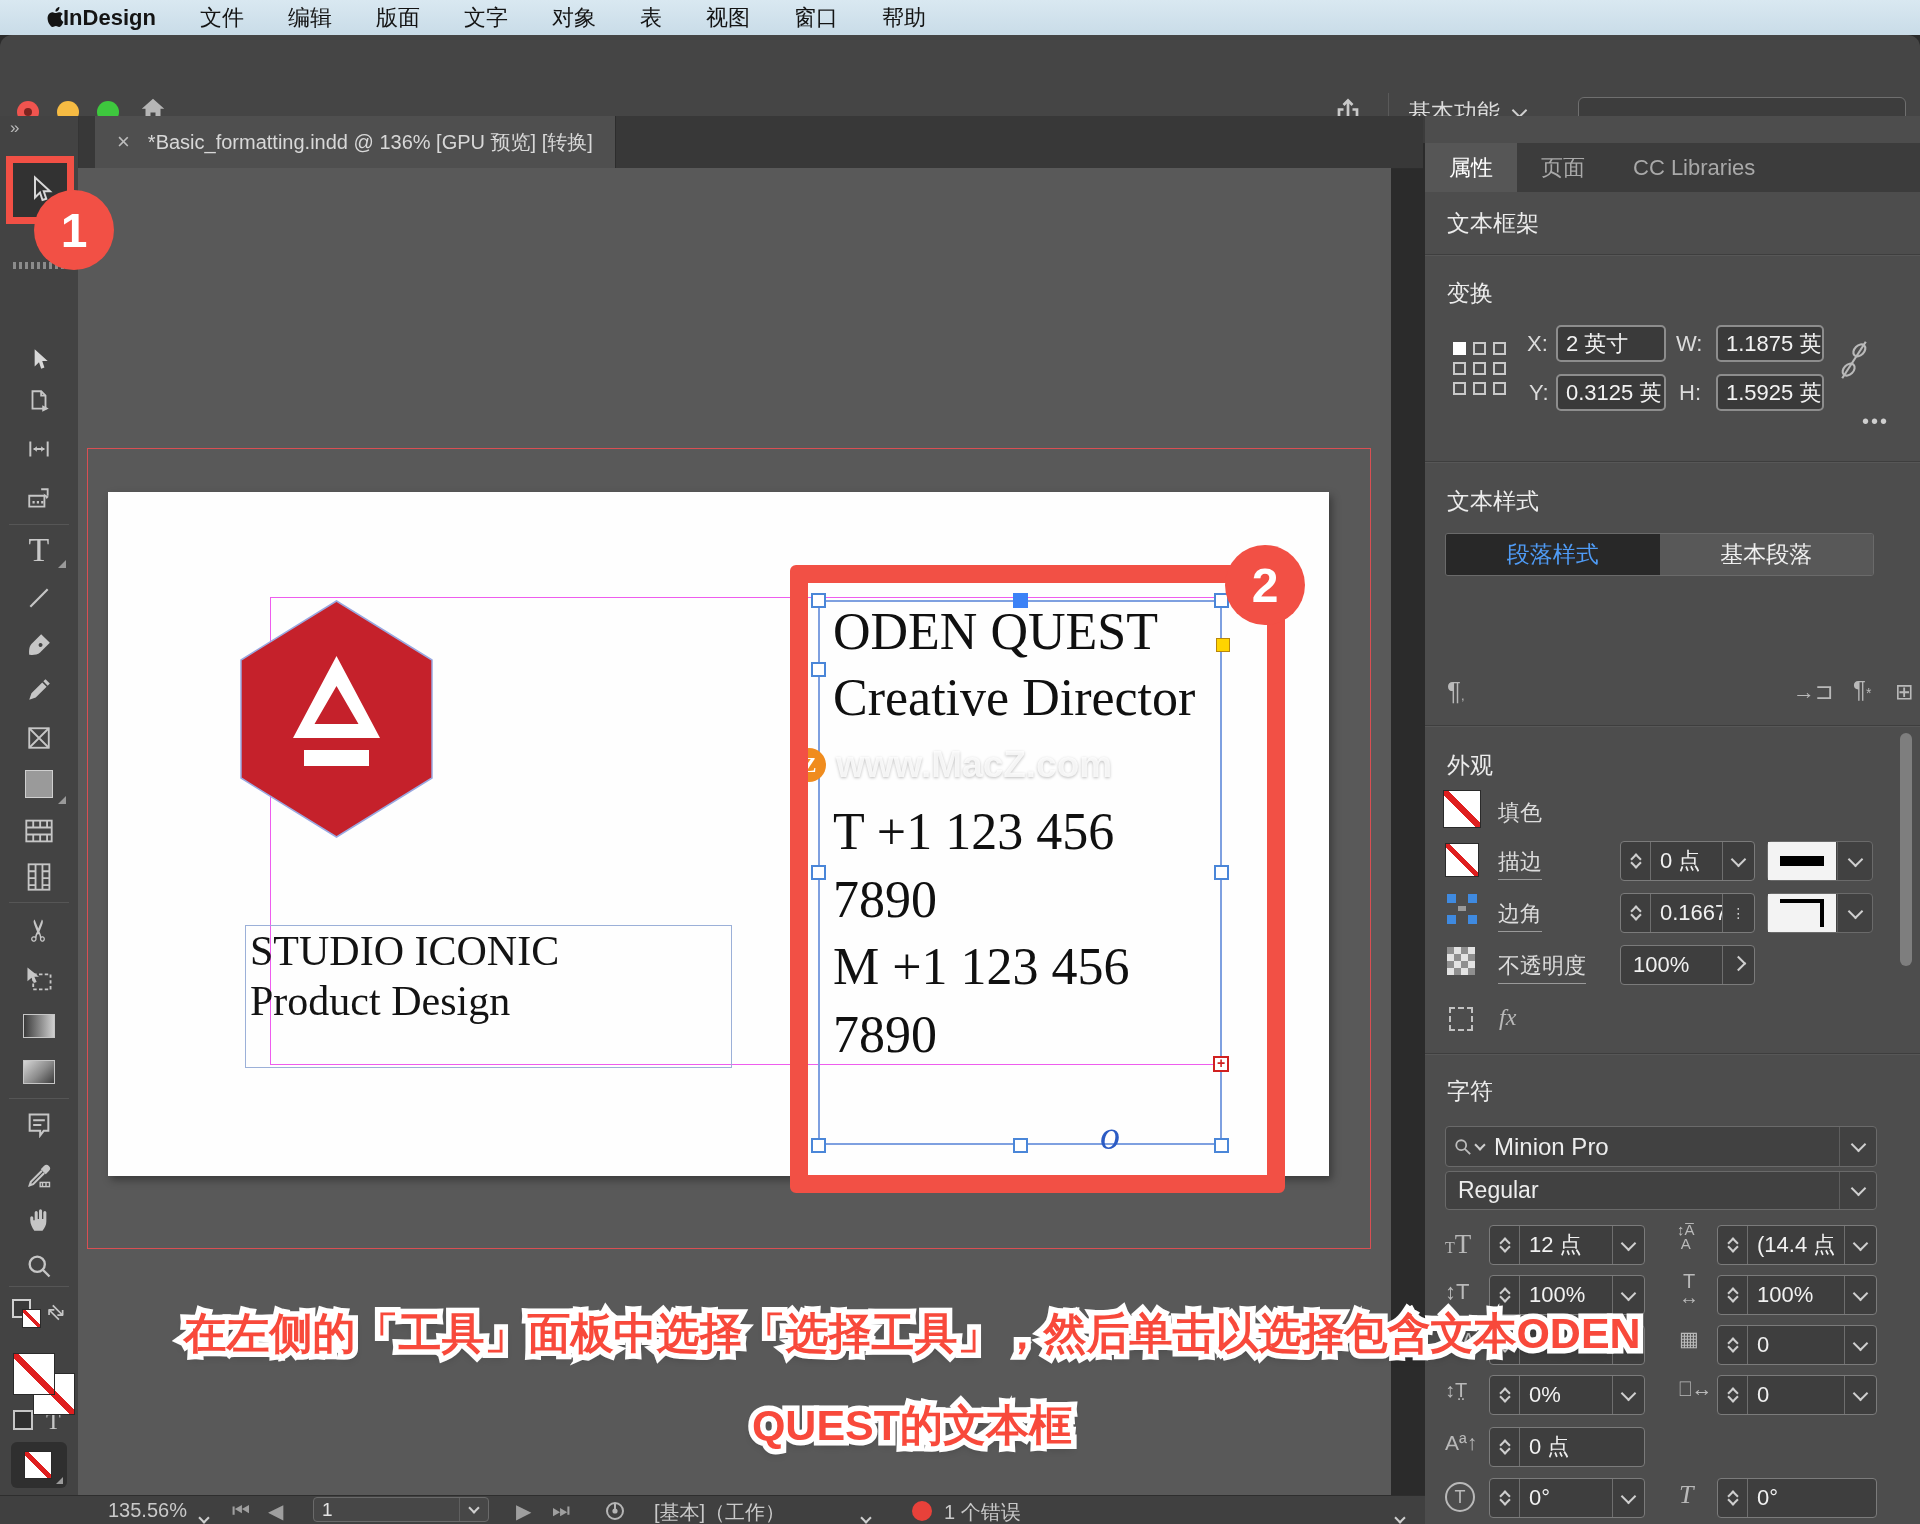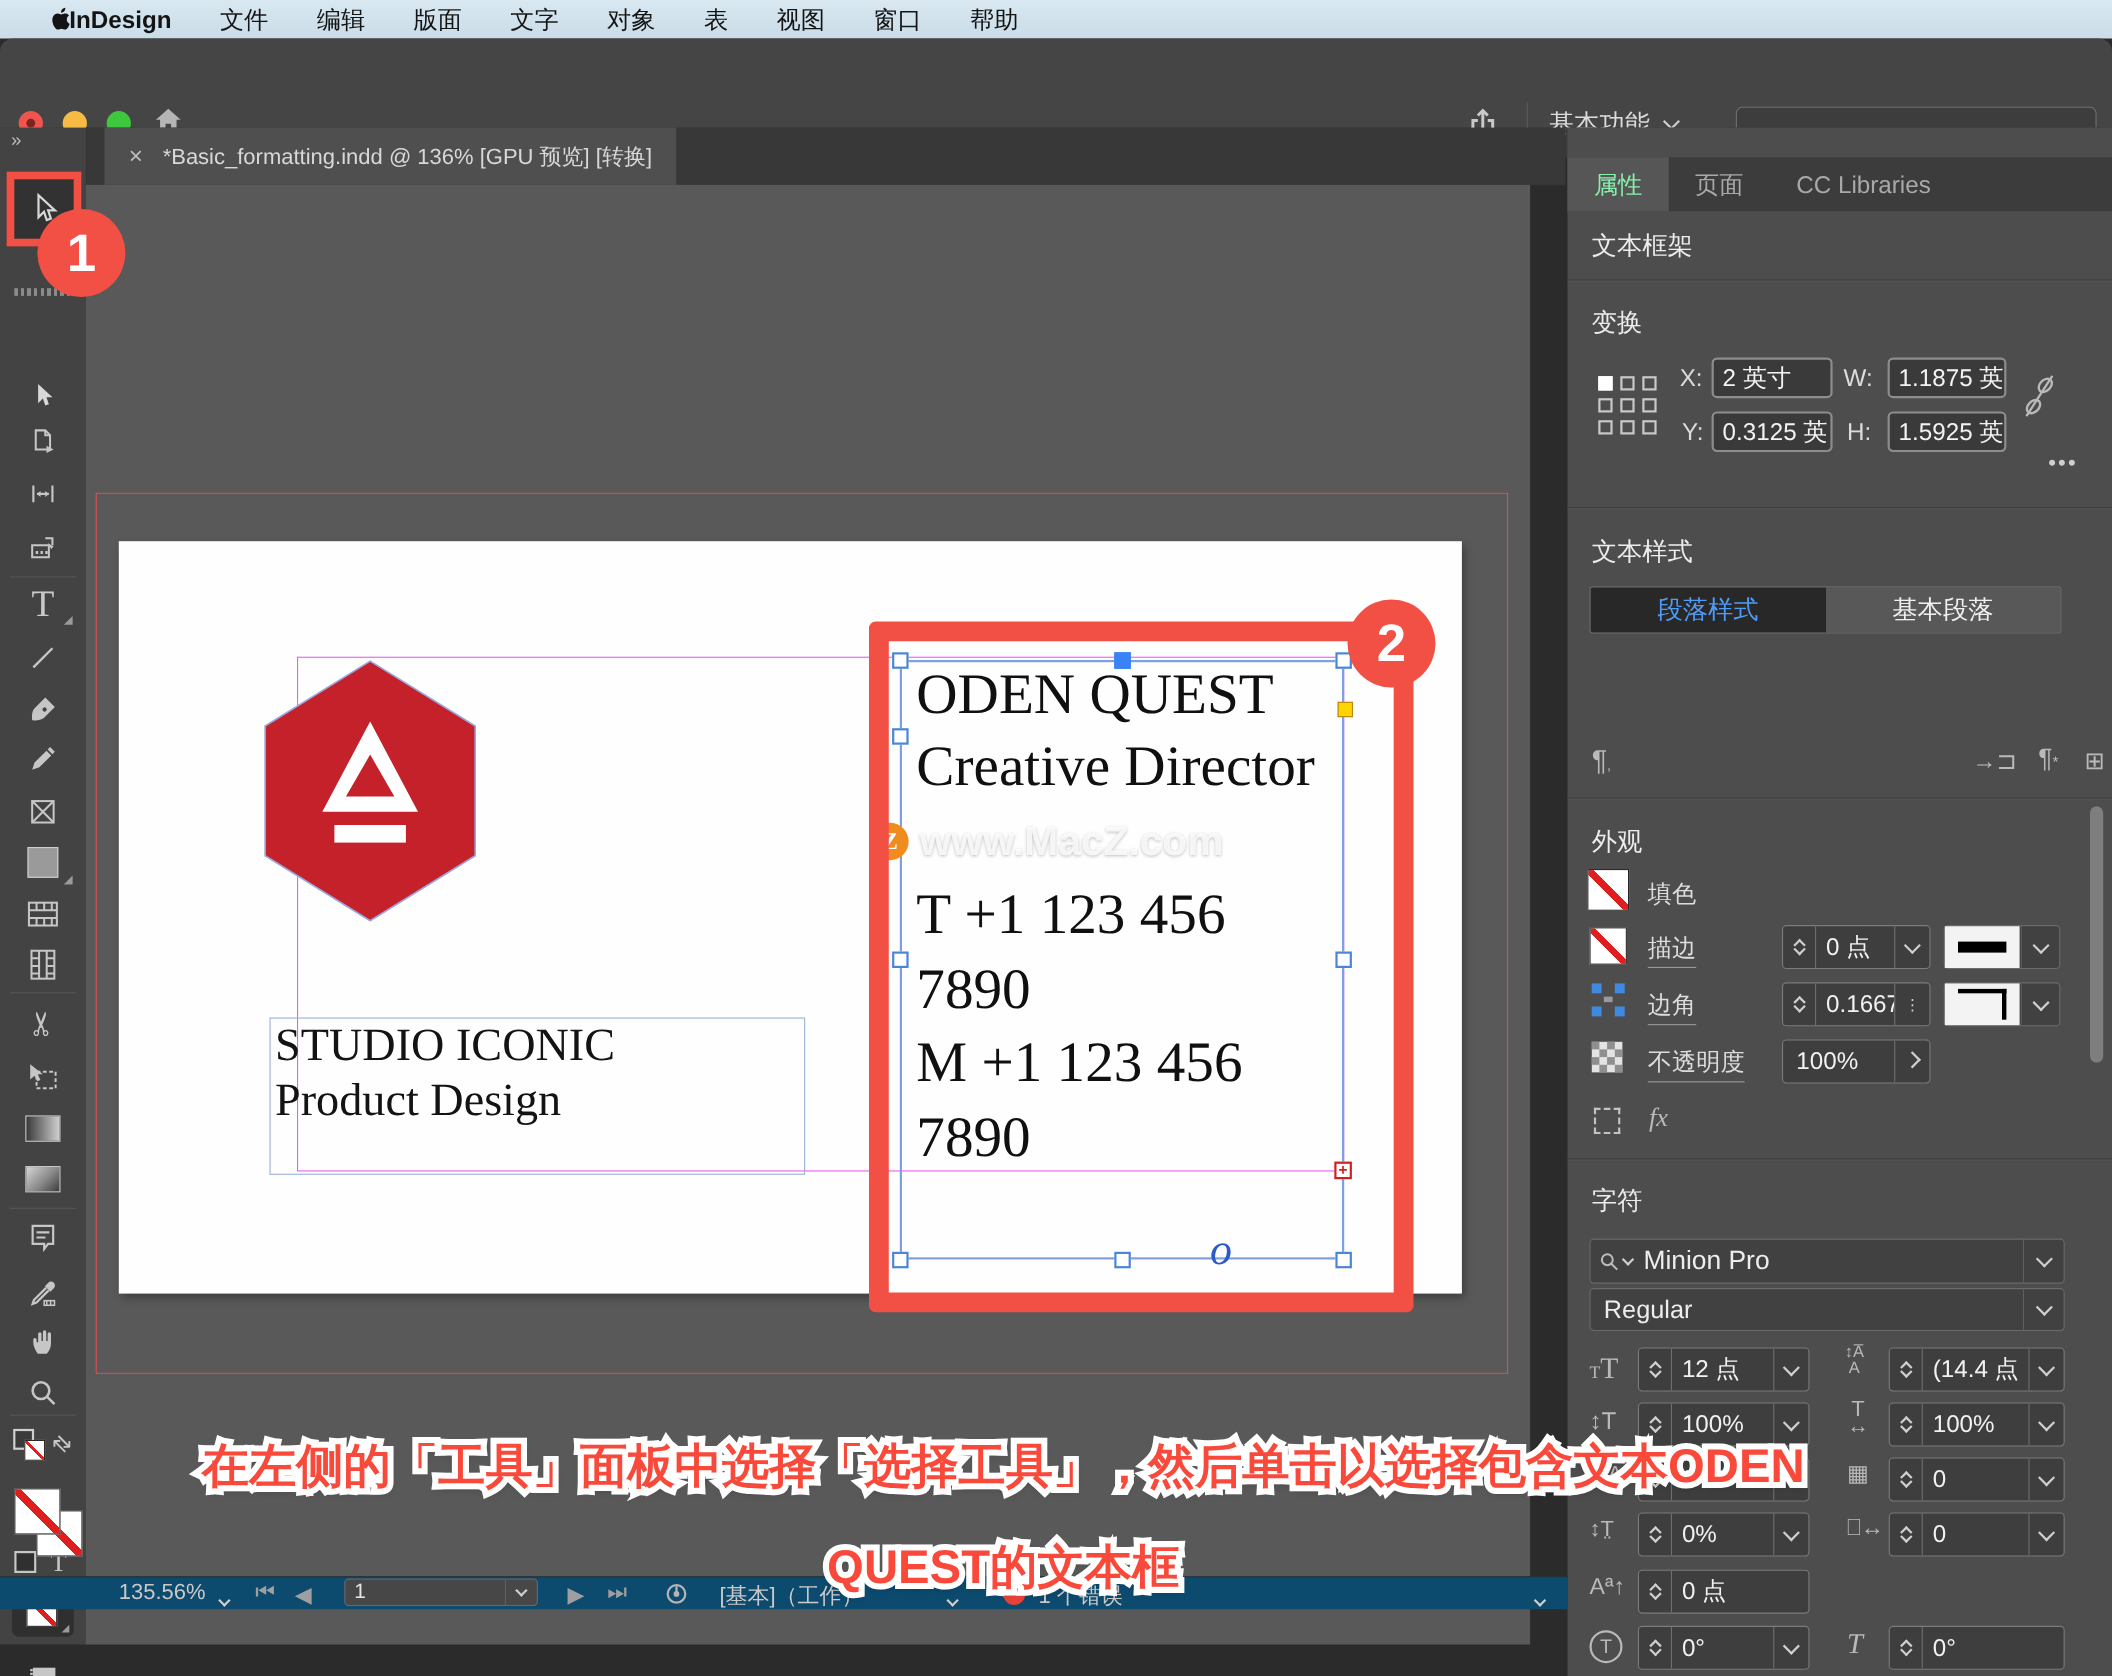--- a/index.html
+++ b/index.html
@@ -60,21 +60,21 @@
     font-size:48px;font-weight:bold;display:flex;align-items:center;justify-content:center;z-index:40;}
   .wm{position:absolute;left:714px;top:576px;display:flex;align-items:center;gap:10px;z-index:8;}
   .wm .zball{width:34px;height:34px;border-radius:50%;background:#f08c1e;color:#fff;font-weight:bold;
     font-size:22px;display:flex;align-items:center;justify-content:center;font-family:"Liberation Serif",serif;}
   .wm .wmtext{color:rgba(255,255,255,.82);font-size:37px;font-weight:bold;text-shadow:0 1px 3px rgba(0,0,0,.25);}
 
   
   .panel{position:absolute;left:1425px;top:116px;width:495px;height:1408px;background:#4d4d4d;font-size:22px;color:#d9d9d9;}
   .ptabs{position:absolute;left:0;top:27px;width:495px;height:49px;background:#3c3c3c;display:flex;}
   .ptab{height:49px;display:flex;align-items:center;padding:0 24px;color:#a9a9a9;font-size:22px;}
-  .ptab.active{background:#565656;color:#86efac;}
+  .ptab.active{background:#565656;color:#ffffff;}
   .sect{position:absolute;left:22px;color:#ececec;font-size:23px;}
   .pdiv{position:absolute;left:0;width:495px;height:1px;background:#3e3e3e;box-shadow:0 1px 0 rgba(255,255,255,.06);}
   .plab{position:absolute;color:#dcdcdc;font-size:22px;white-space:nowrap;}
   .plab.u{border-bottom:1px solid #9a9a9a;padding-bottom:2px;}
   .fld{position:absolute;height:37px;background:#3a3a3a;border:2px solid #8d8d8d;border-radius:5px;
     color:#f2f2f2;font-size:22px;display:flex;align-items:center;padding:0 8px;box-sizing:border-box;overflow:hidden;white-space:nowrap;}
   .stp{position:absolute;display:flex;align-items:stretch;background:#3e3e3e;border:1px solid #7b7b7b;border-radius:4px;height:40px;box-sizing:border-box;overflow:hidden;}
   .stp .ud{width:29px;display:flex;flex-direction:column;align-items:center;justify-content:center;gap:4px;border-right:1px solid #6e6e6e;}
   .stp .val{flex:1;display:flex;align-items:center;padding-left:9px;color:#f1f1f1;font-size:22px;white-space:nowrap;overflow:hidden;}
   .stp .dd{width:31px;display:flex;align-items:center;justify-content:center;border-left:1px solid #6e6e6e;}
@@ -88,21 +88,21 @@
   .toggle{position:absolute;left:20px;width:427px;height:41px;display:flex;border:1px solid #6a6a6a;border-radius:3px;overflow:hidden;}
   .toggle .opt{flex:1;display:flex;align-items:center;justify-content:center;font-size:23px;}
   .toggle .opt.on{background:#282828;color:#4f9bf5;}
   .toggle .opt.off{background:#585858;color:#efefef;}
   .dropdown{position:absolute;background:#414141;border:1px solid #6a6a6a;border-radius:4px;display:flex;align-items:center;box-sizing:border-box;color:#ededed;}
   .ddchev{margin-left:auto;width:36px;align-self:stretch;display:flex;align-items:center;justify-content:center;border-left:1px solid #5e5e5e;}
   .gi{color:#b9b9b9;}
   .prevsw{background:#f3f3f3;display:flex;align-items:center;justify-content:center;}
 
   
-  .statusbar{position:absolute;left:0;top:1433px;width:1425px;height:29px;background:#0c4a6e;
+  .statusbar{position:absolute;left:0;top:1495px;width:1425px;height:29px;background:#404040;
     border-top:1px solid #2e2e2e;color:#c9c9c9;font-size:20px;}
   .statusbar .s{position:absolute;top:3px;}
   .pagebox{position:absolute;left:313px;top:1px;width:176px;height:25px;background:#474747;border:1px solid #6a6a6a;
     border-radius:4px;display:flex;align-items:center;box-sizing:border-box;color:#e4e4e4;font-size:19px;padding-left:8px;}
 
   
   .anno{position:absolute;left:57px;width:1710px;text-align:center;font-size:43px;font-weight:800;z-index:50;line-height:1.1;}
   .anno .layer{position:absolute;left:0;top:0;width:100%;}
   .anno .stroke{-webkit-text-stroke:11px #ffffff;color:#fff;text-shadow:0 4px 8px rgba(0,0,0,.35);}
   .anno .fill{position:relative;color:#f8493b;}

